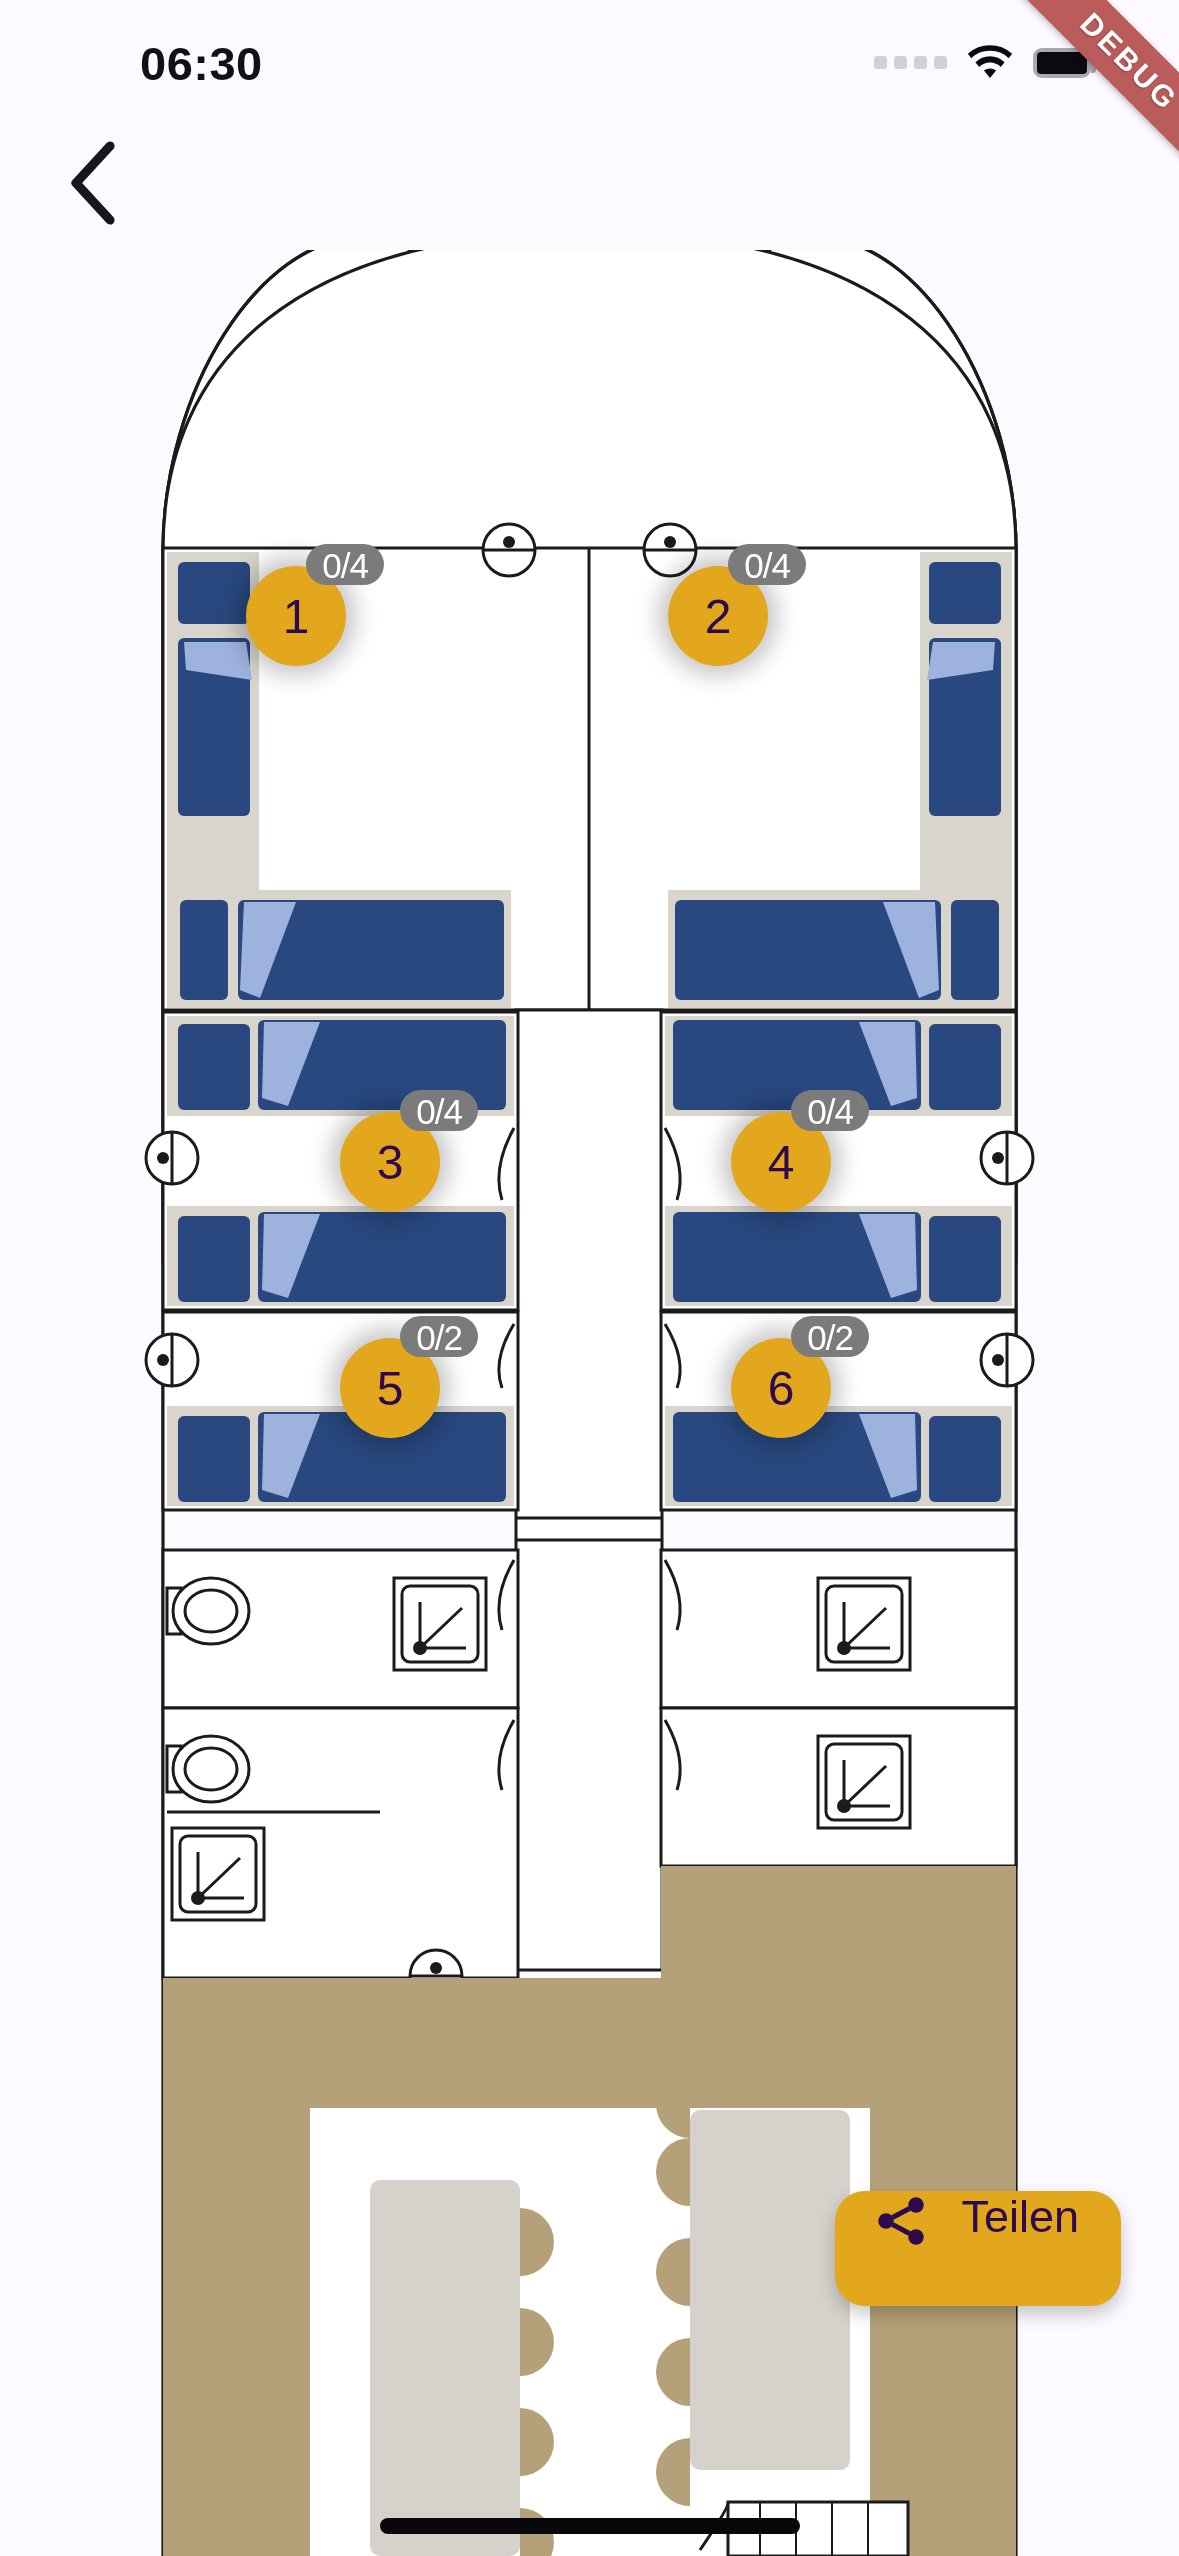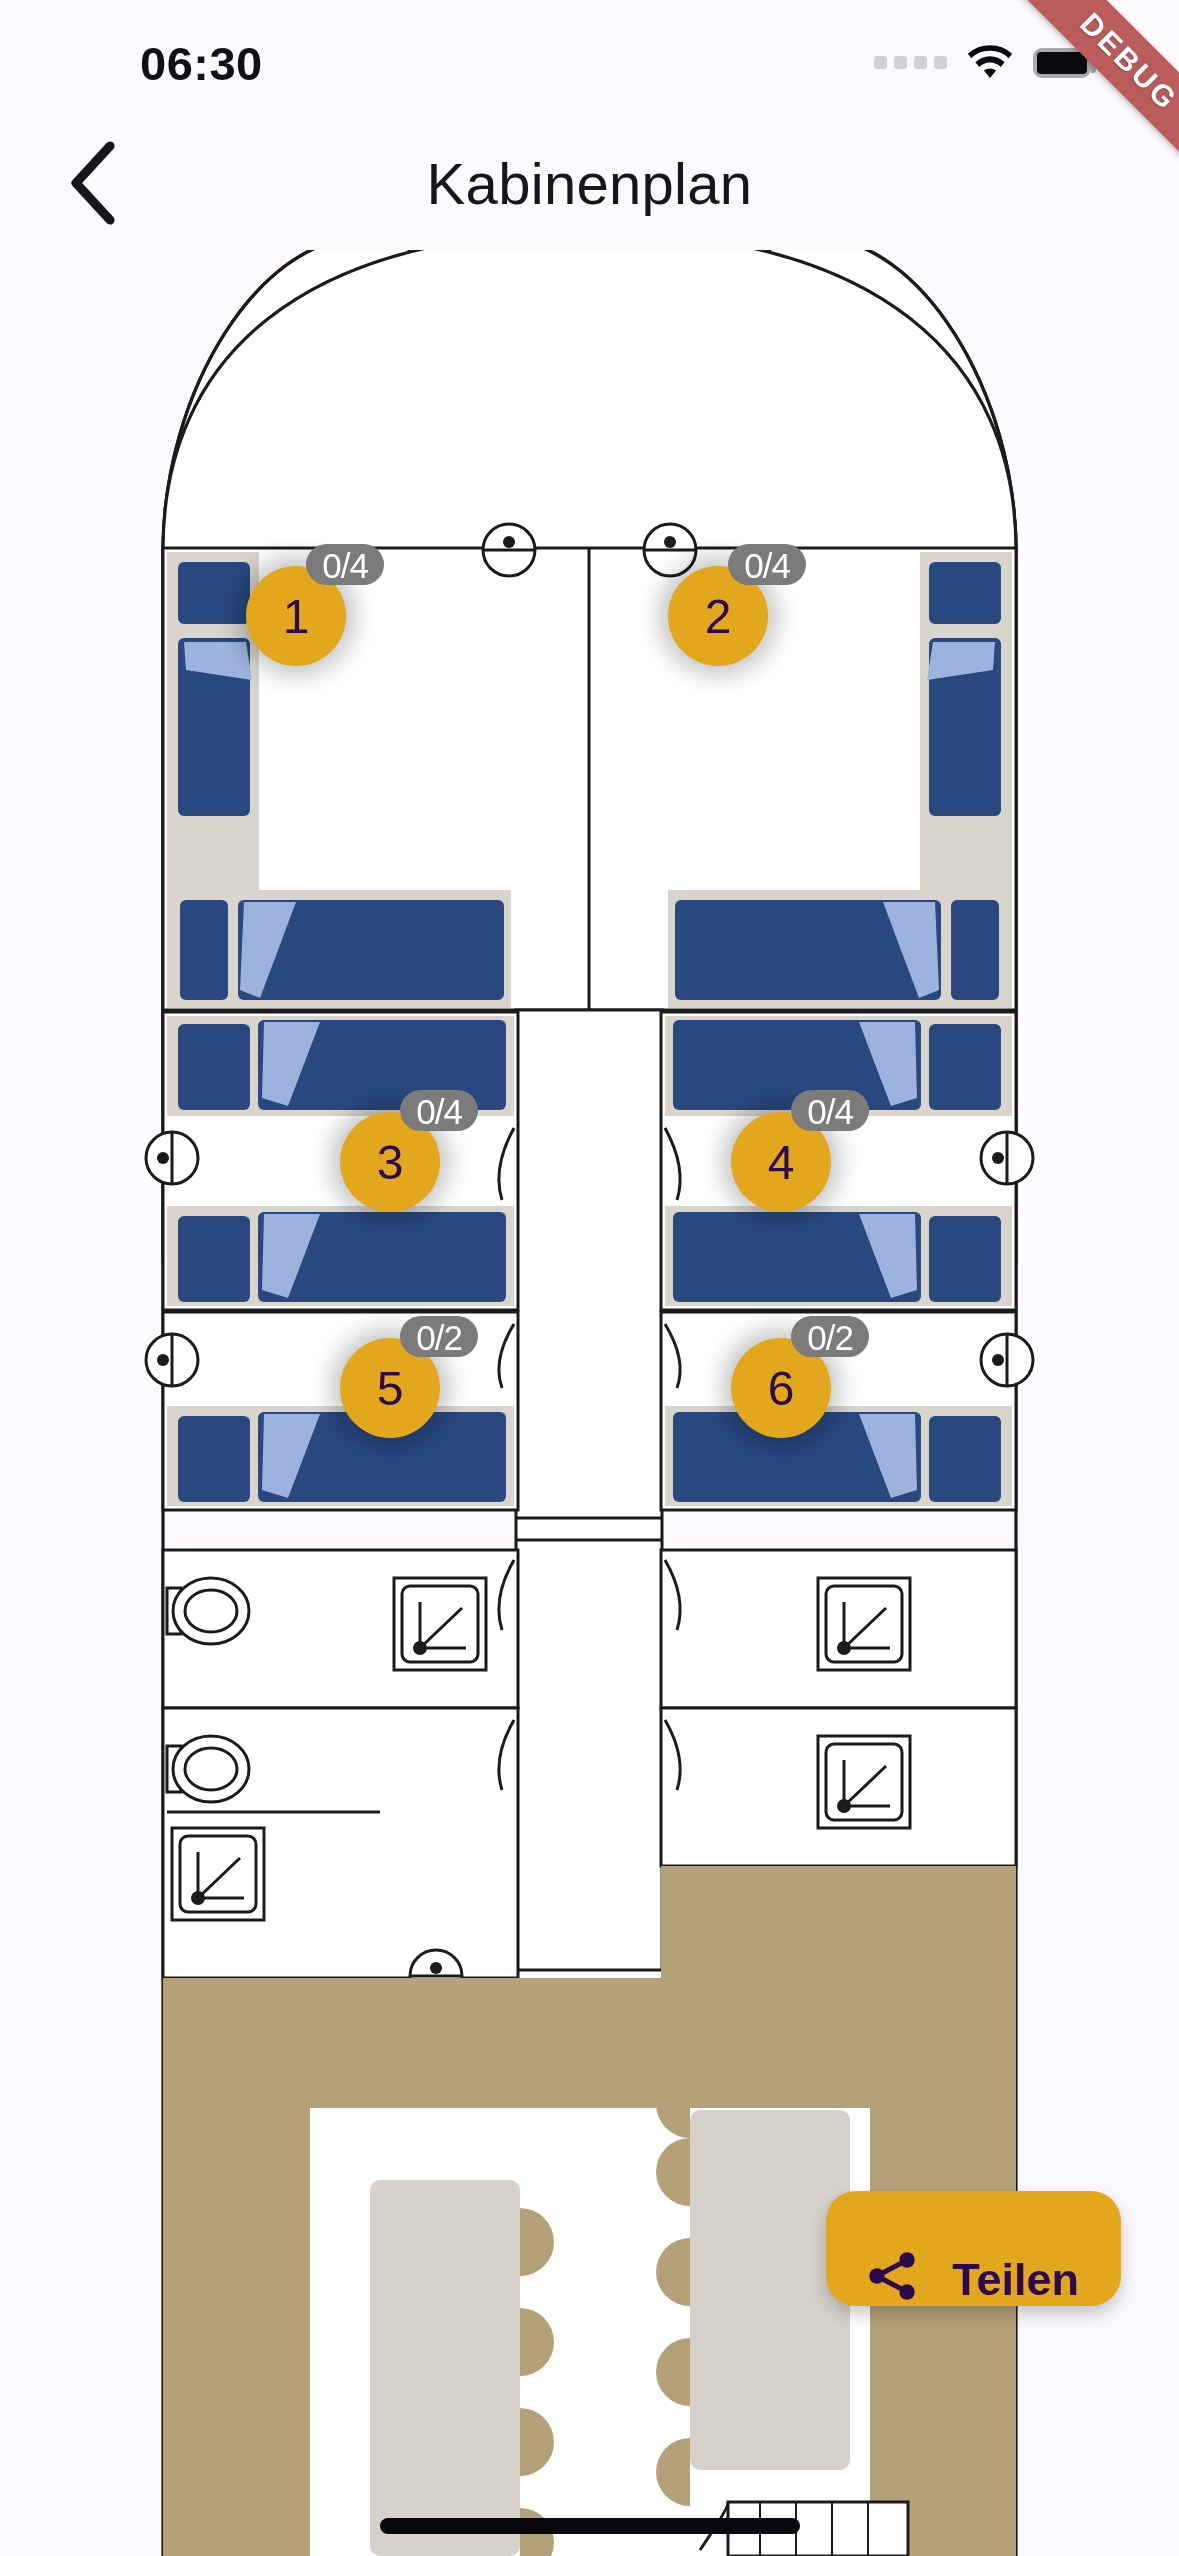--- a/index.html
+++ b/index.html
@@ -135,25 +135,24 @@
   
   .fab {
     position: absolute;
     right: 58px; bottom: 250px;
     height: 115px;
     min-width: 200px;
     padding: 0 42px 0 36px;
     background: #e3a71e;
     border: none;
     border-radius: 30px;
-    display: flex; align-items: flex-end; gap: 30px;
+    display: flex; align-items: flex-start; gap: 30px;
     box-shadow: 0 8px 18px rgba(0,0,0,0.22);
     cursor: pointer;
     z-index: 50;
-    font-weight: bold;
   }
   .fab .fab-label {
     font-size: 45px; color: #2d0a4e;
     font-family: "Liberation Sans", sans-serif;
   }
 
   
   .home-indicator {
     position: absolute;
     left: 50%; transform: translateX(-50%);
@@ -192,21 +191,20 @@
   <div class="debug-ribbon">
     <span>DEBUG</span>
   </div>
 
   <div class="appbar">
     <button class="back-btn">
       <svg width="56" height="86" viewBox="0 0 28 43">
         <path d="M23 3 L6 21.5 L23 40" fill="none" stroke="#17161d" stroke-width="4.6" stroke-linecap="round" stroke-linejoin="round"></path>
       </svg>
     </button>
-    <div class="appbar-title">Kabinenplan</div>
   </div>
 
   <div class="plan-wrap">
 
     <svg class="plan-svg" width="1179" height="2306" viewBox="0 0 1179 2306">
 
       <defs>
         <g id="bedA">
           <rect x="0" y="0" width="46" height="122" rx="6" fill="#28487f"></rect>
           <rect x="56" y="0" width="150" height="122" rx="6" fill="#28487f"></rect>

